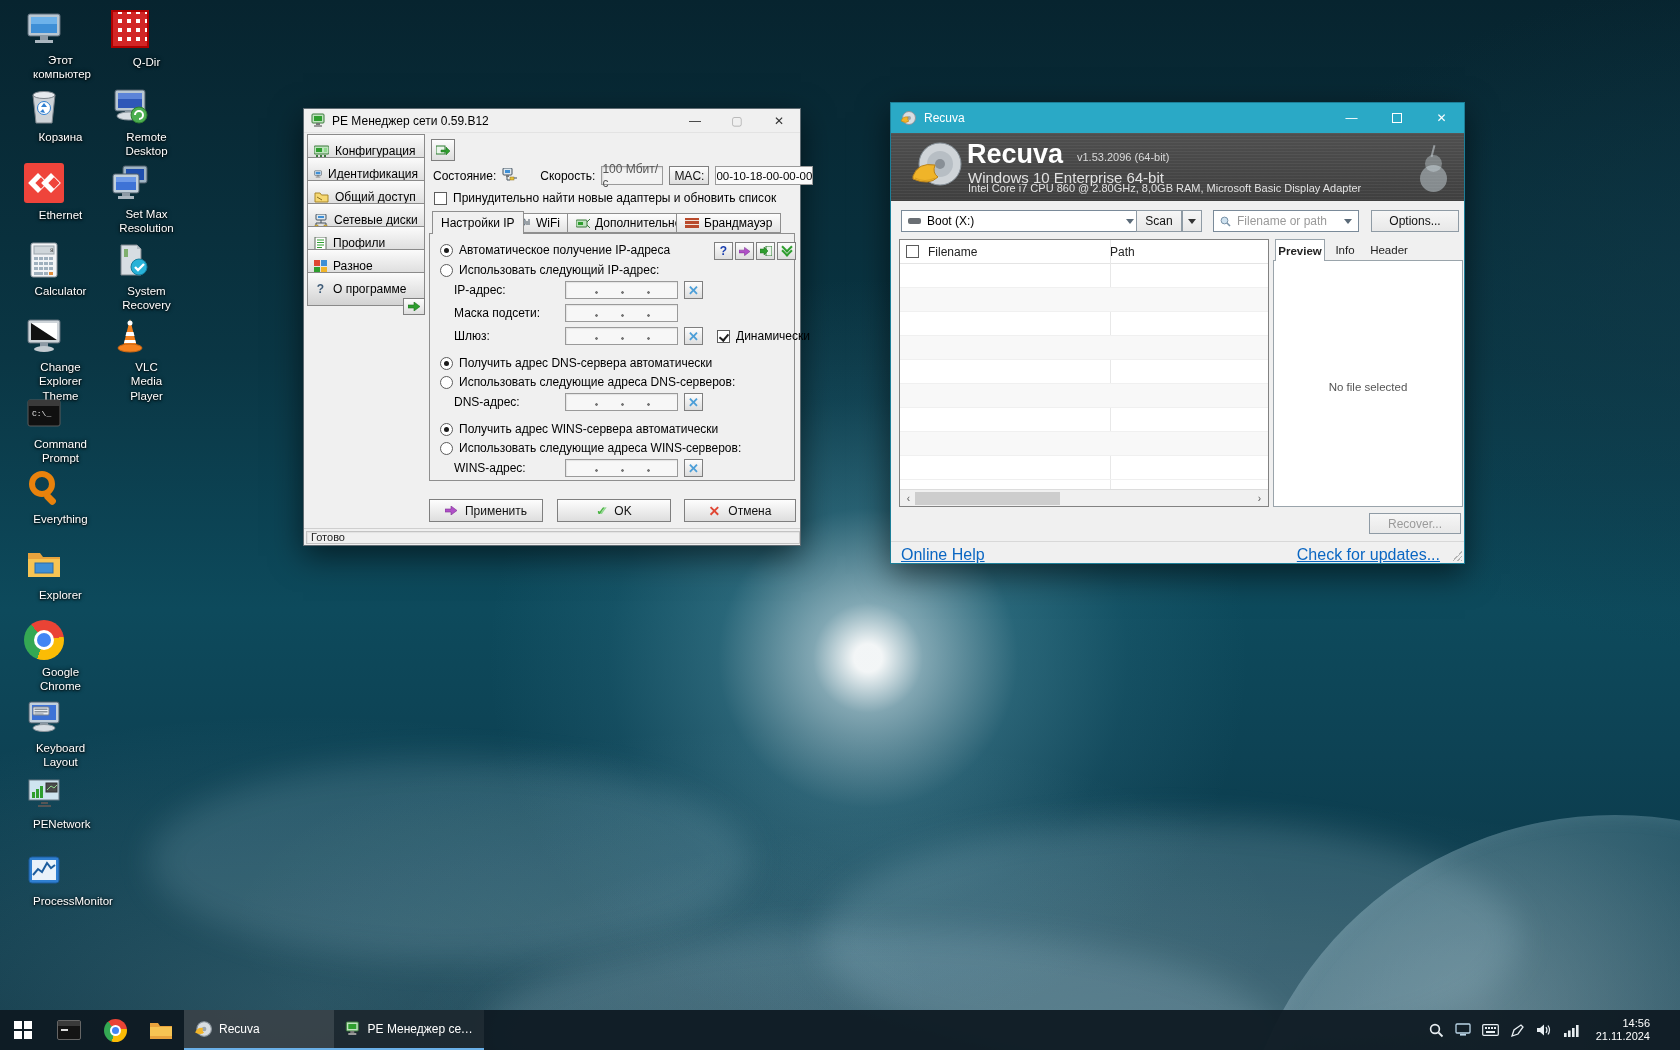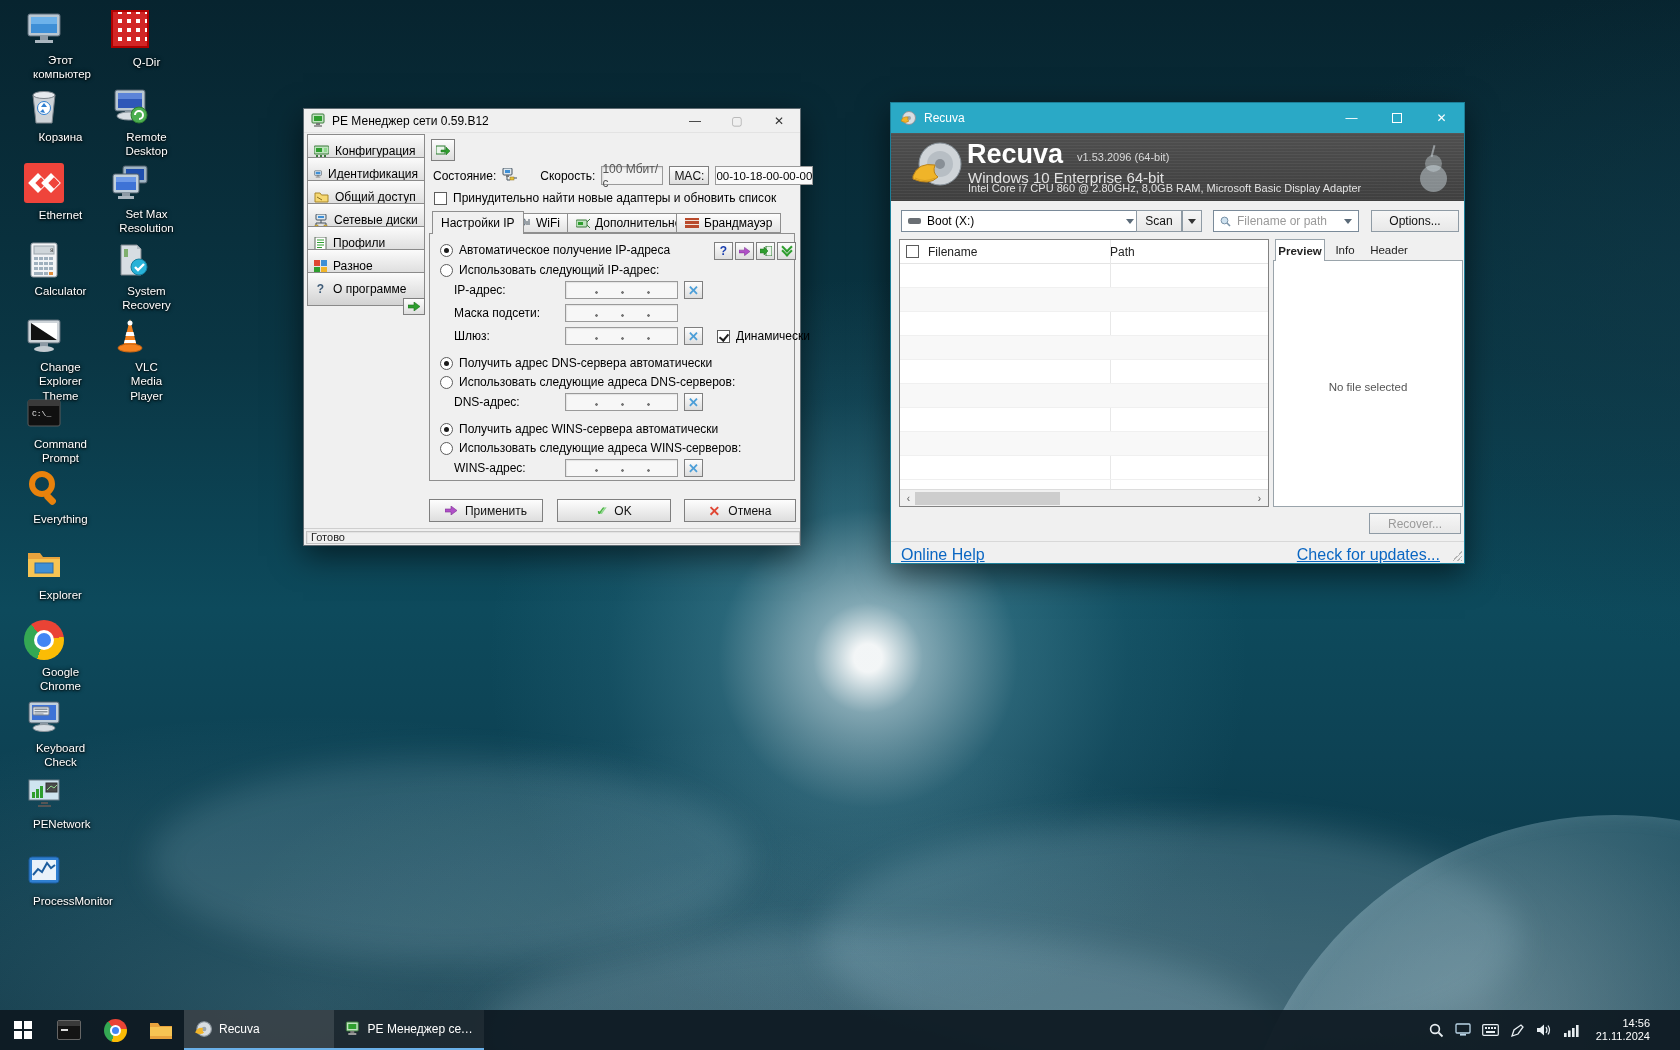--- a/index.html
+++ b/index.html
@@ -278,21 +278,21 @@
           <rect x="10" y="11" width="16" height="8" rx="1" fill="#e8edf2" stroke="#7c848b"></rect>
           <g fill="#8a949c">
             <rect x="11.5" y="12.5" width="13" height="1.5"></rect>
             <rect x="11.5" y="15" width="13" height="1.5"></rect>
             <rect x="11.5" y="17.5" width="9" height="1"></rect>
           </g>
           <rect x="17" y="27" width="8" height="3" fill="#8d9aa5"></rect>
           <ellipse cx="21" cy="32" rx="11" ry="3.5" fill="#d7dde2" stroke="#8a949c"></ellipse>
         </svg>
       </div>
-    <div class="lbl">Keyboard Check</div>
+    <div class="lbl">Keyboard Layout</div>
   </div>
   <div class="dicon" style="left:0;top:772px">
     <div class="glyph">
         <svg viewBox="0 0 42 42" width="42" height="42">
           <rect x="6" y="8" width="30" height="20" fill="#cfe4ef" stroke="#6b7a85"></rect>
           <g fill="#2e9e2e">
             <rect x="9" y="20" width="3" height="6"></rect>
             <rect x="13" y="17" width="3" height="9"></rect>
             <rect x="17" y="14" width="3" height="12"></rect>
           </g>

